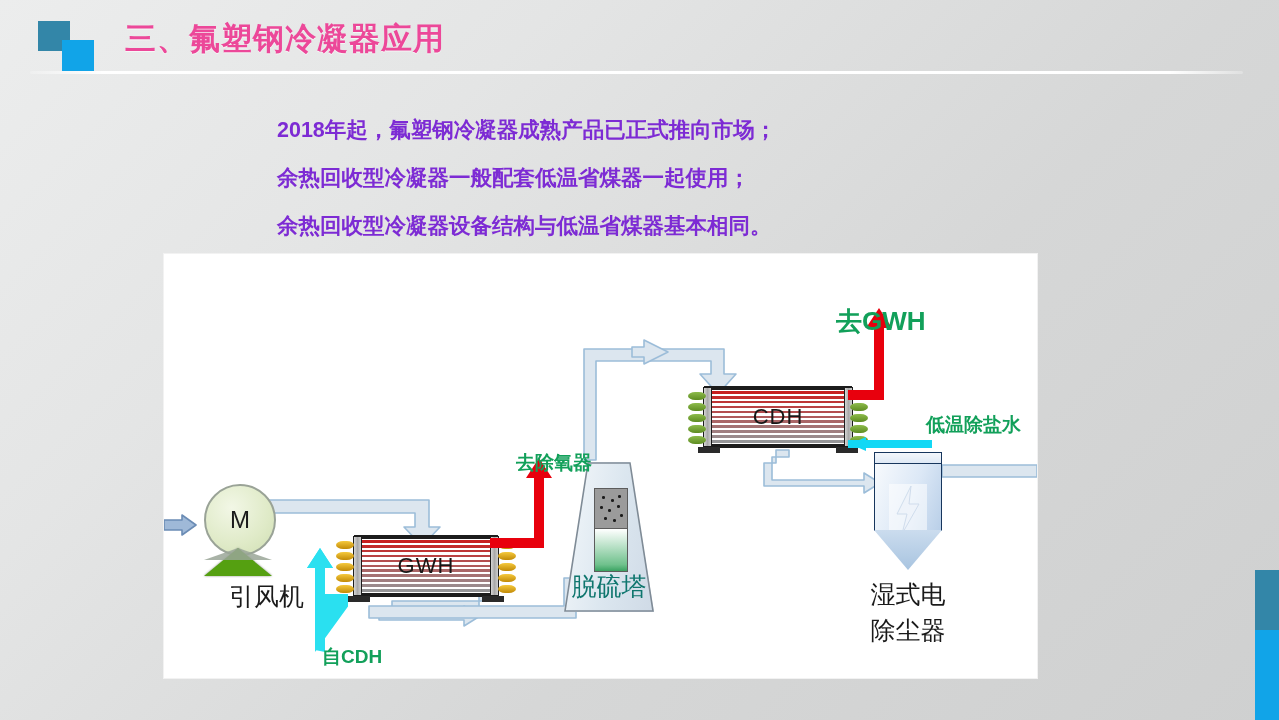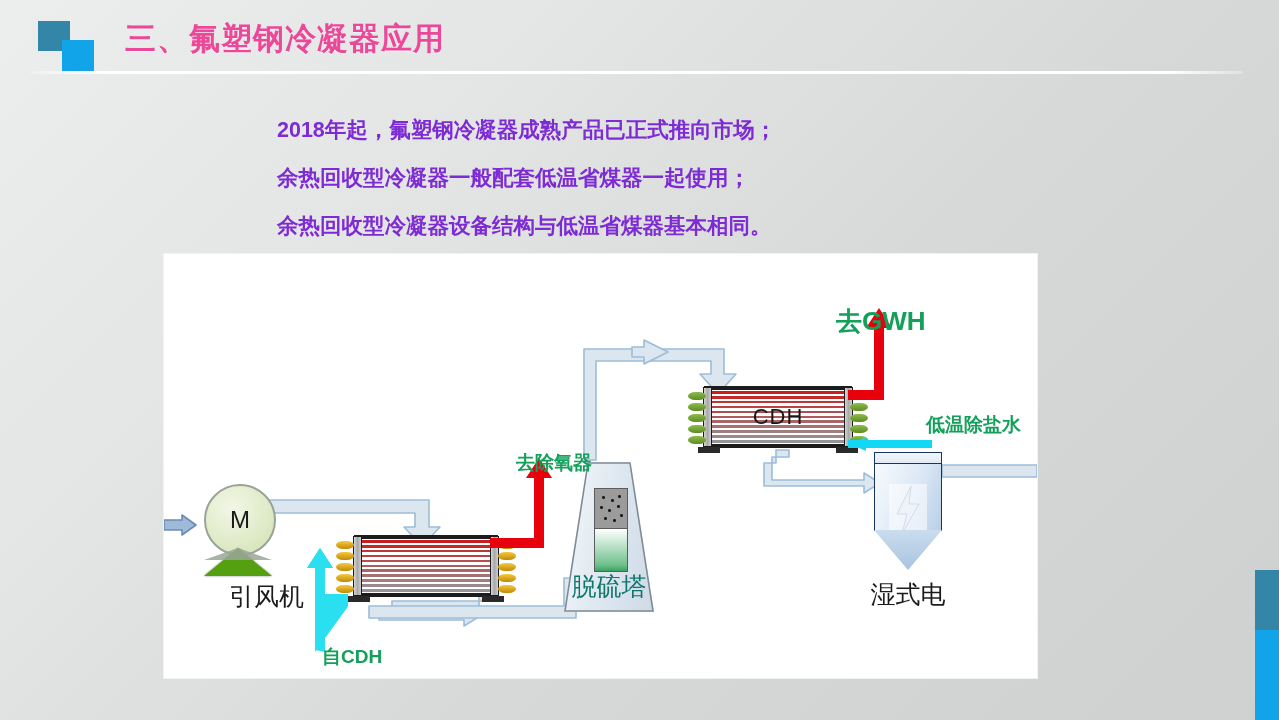--- a/index.html
+++ b/index.html
@@ -181,20 +181,21 @@
         <i></i>
         <i></i>
     </div>
     <div class="coil coil-gold" style="right:-18px;top:2px;">
       <i></i>
         <i></i>
         <i></i>
         <i></i>
         <i></i>
     </div>
+    <div class="hx-name">GWH</div>
   </div>
 
   <div id="tower">
     <div id="tower-shape"></div>
     <svg id="tower-outline" viewBox="0 0 90 150">
       <polygon points="24,1 66,1 89,149 1,149" fill="none" stroke="#7f8b96" stroke-width="1.6"></polygon>
     </svg>
     <div id="tower-inner-top">
       <span class="dot" style="left:7px;top:7px;"></span>
       <span class="dot" style="left:16px;top:10px;"></span>
@@ -252,20 +253,21 @@
     <div id="wesp-main">
       <div id="wesp-bolt">
         <svg width="38" height="52" viewBox="0 0 38 52">
           <polygon points="22,2 8,30 18,30 13,50 30,20 20,20" fill="#eef3fa" stroke="#cfdcec" stroke-width="1"></polygon>
         </svg>
       </div>
     </div>
     <div id="wesp-cone"></div>
     <div id="wesp-label">
       <div>湿式电</div>
+      <div>除尘器</div>
     </div>
   </div>
 
   <svg style="position:absolute;left:326px;top:196px;width:72px;height:100px;">
     <polygon points="0,88 44,88 44,28 36,28 49,8 62,28 54,28 54,98 0,98" fill="#e8000d"></polygon>
   </svg>
   <div class="lbl lbl-green" style="left:312px;top:196px;font-size:19px;margin-left:40px;">去除氧器</div>
 
   <svg style="position:absolute;left:140px;top:288px;width:44px;height:110px;">
     <polygon points="11,110 11,26 3,26 16,6 29,26 21,26 21,54 56,54 56,48 56,48" fill="#2ae0f0"></polygon>

